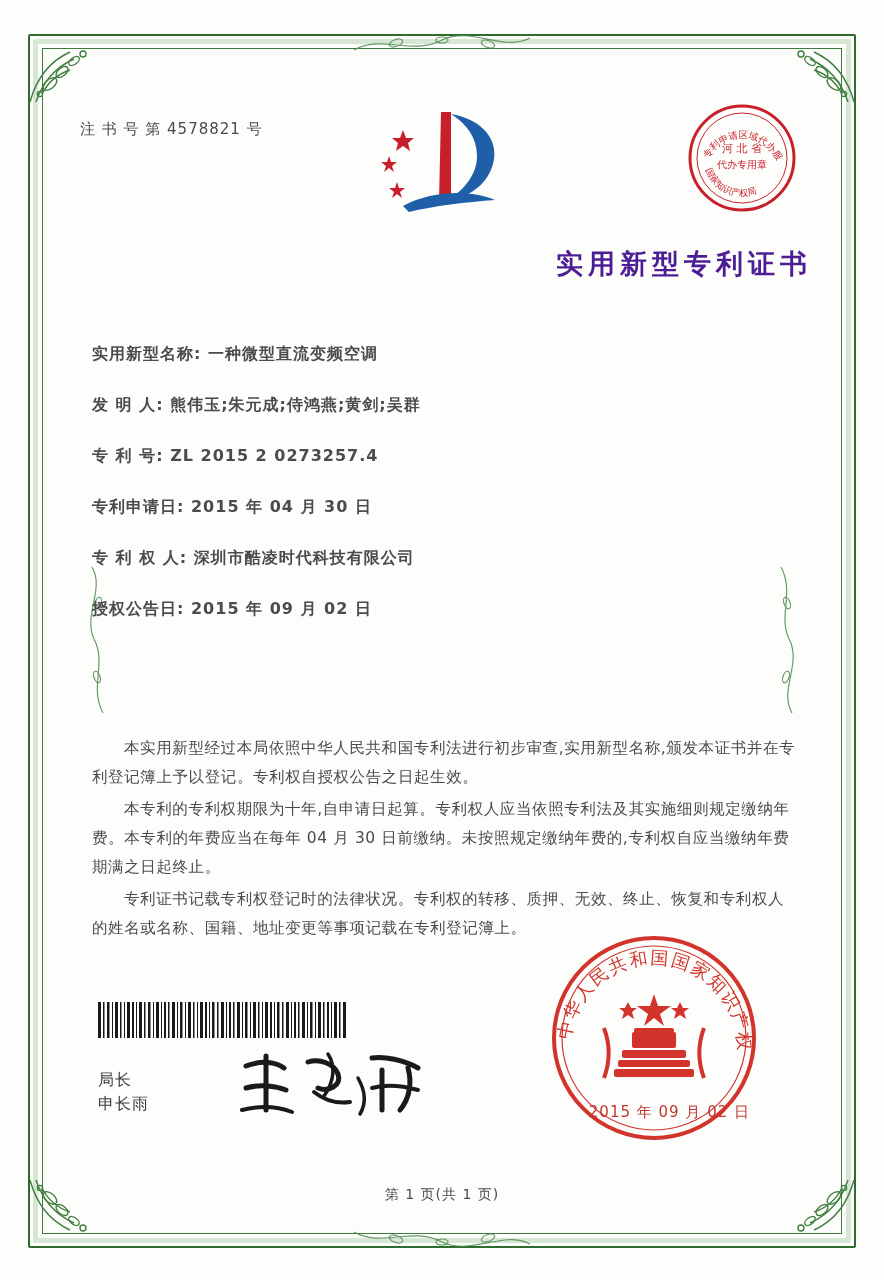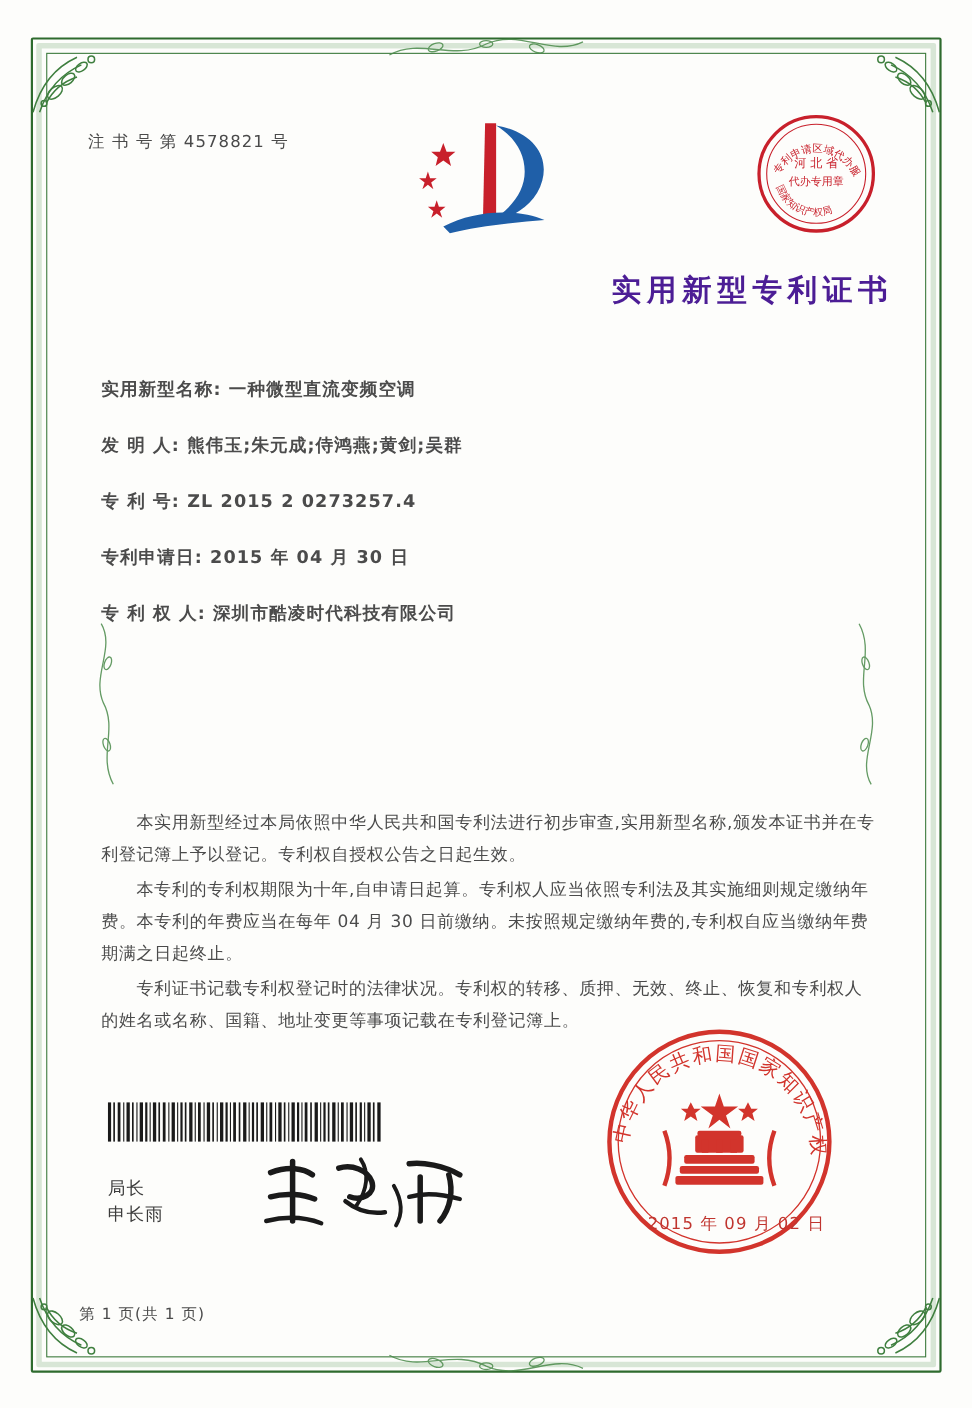--- a/index.html
+++ b/index.html
@@ -198,20 +198,21 @@
     color: #c0352f;
     letter-spacing: 1px;
     white-space: nowrap;
   }
 
   .page-footer {
     position: absolute;
     left: 0;
     right: 0;
     bottom: 4px;
+    text-align: center;
     font-size: 14px;
     color: #4b4b4b;
     letter-spacing: 1px;
   }
 </style>
 </head>
 <body>
 
 <div class="page">
 
@@ -352,20 +353,24 @@
         <span class="field-label">专  利  号:</span>
         <span class="field-value">ZL 2015 2 0273257.4</span>
       </div>
       <div class="field-row">
         <span class="field-label">专利申请日:</span>
         <span class="field-value">2015 年 04 月 30 日</span>
       </div>
       <div class="field-row">
         <span class="field-label">专 利 权 人:</span>
         <span class="field-value">深圳市酷凌时代科技有限公司</span>
+      </div>
+      <div class="field-row">
+        <span class="field-label">授权公告日:</span>
+        <span class="field-value">2015 年 09 月 02 日</span>
       </div>
     </div>
 
     <div class="paragraphs">
       <div class="para">本实用新型经过本局依照中华人民共和国专利法进行初步审查,实用新型名称,颁发本证书并在专利登记簿上予以登记。专利权自授权公告之日起生效。</div>
       <div class="para">本专利的专利权期限为十年,自申请日起算。专利权人应当依照专利法及其实施细则规定缴纳年费。本专利的年费应当在每年 04 月 30 日前缴纳。未按照规定缴纳年费的,专利权自应当缴纳年费期满之日起终止。</div>
       <div class="para">专利证书记载专利权登记时的法律状况。专利权的转移、质押、无效、终止、恢复和专利权人的姓名或名称、国籍、地址变更等事项记载在专利登记簿上。</div>
     </div>
 
     <div class="barcode">

